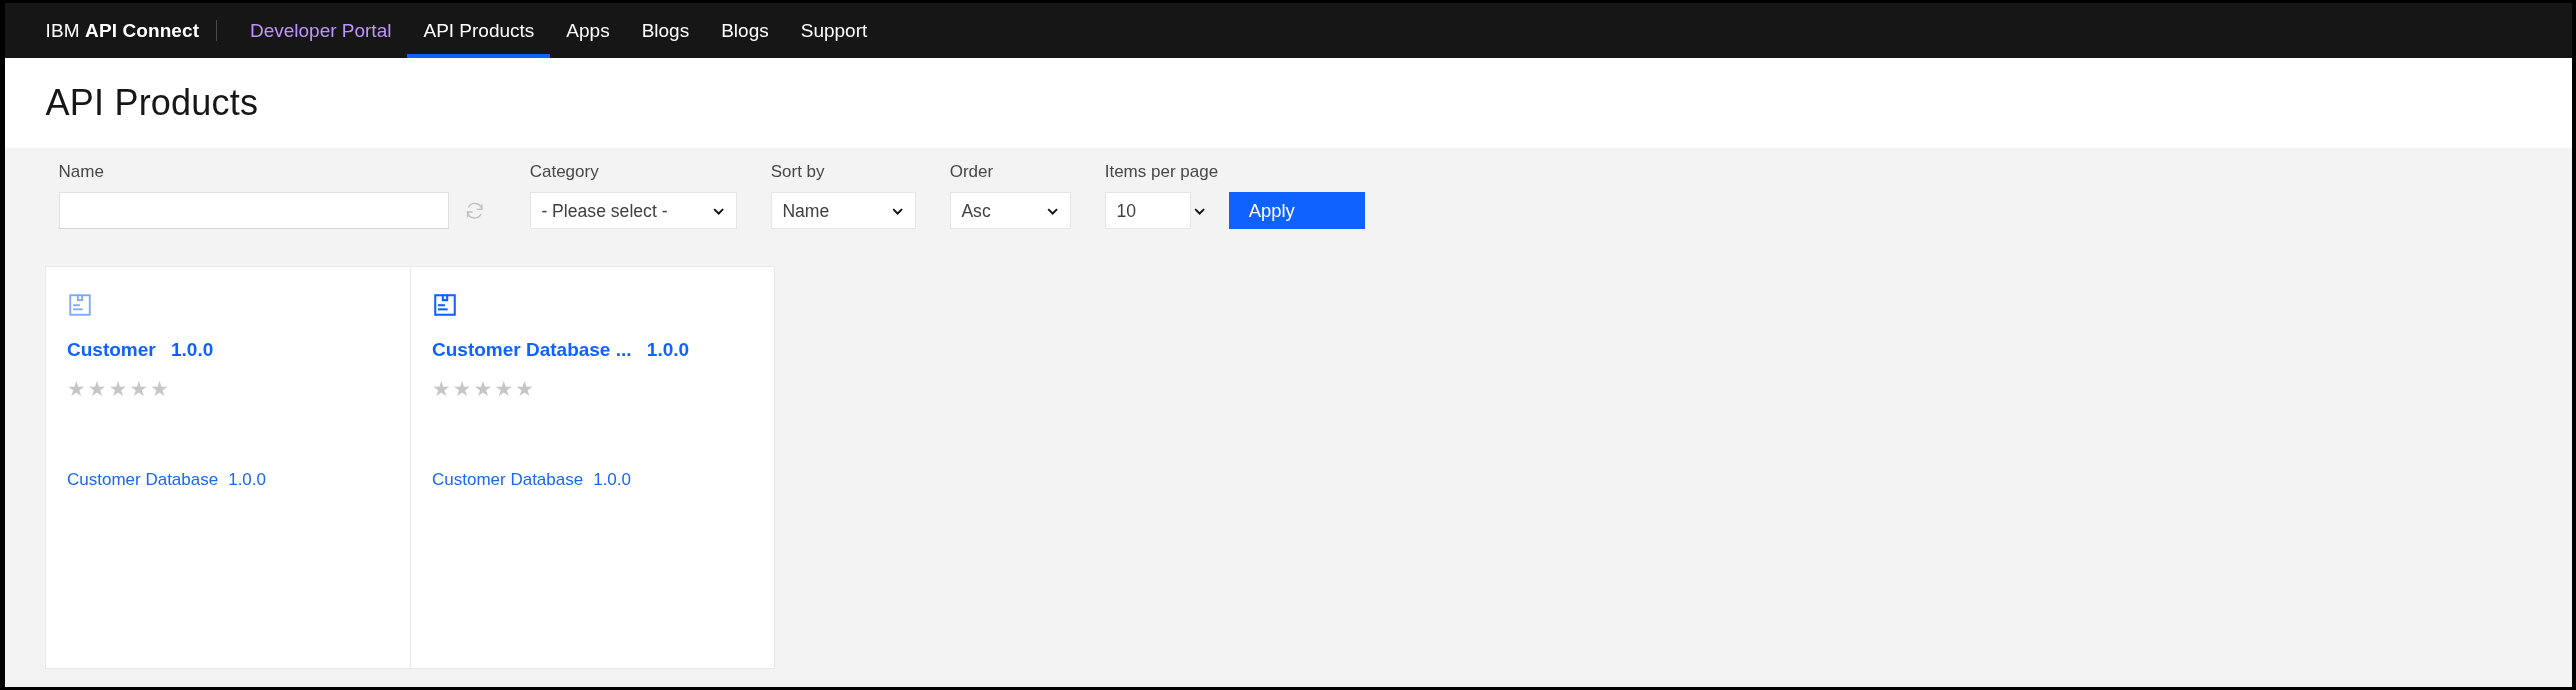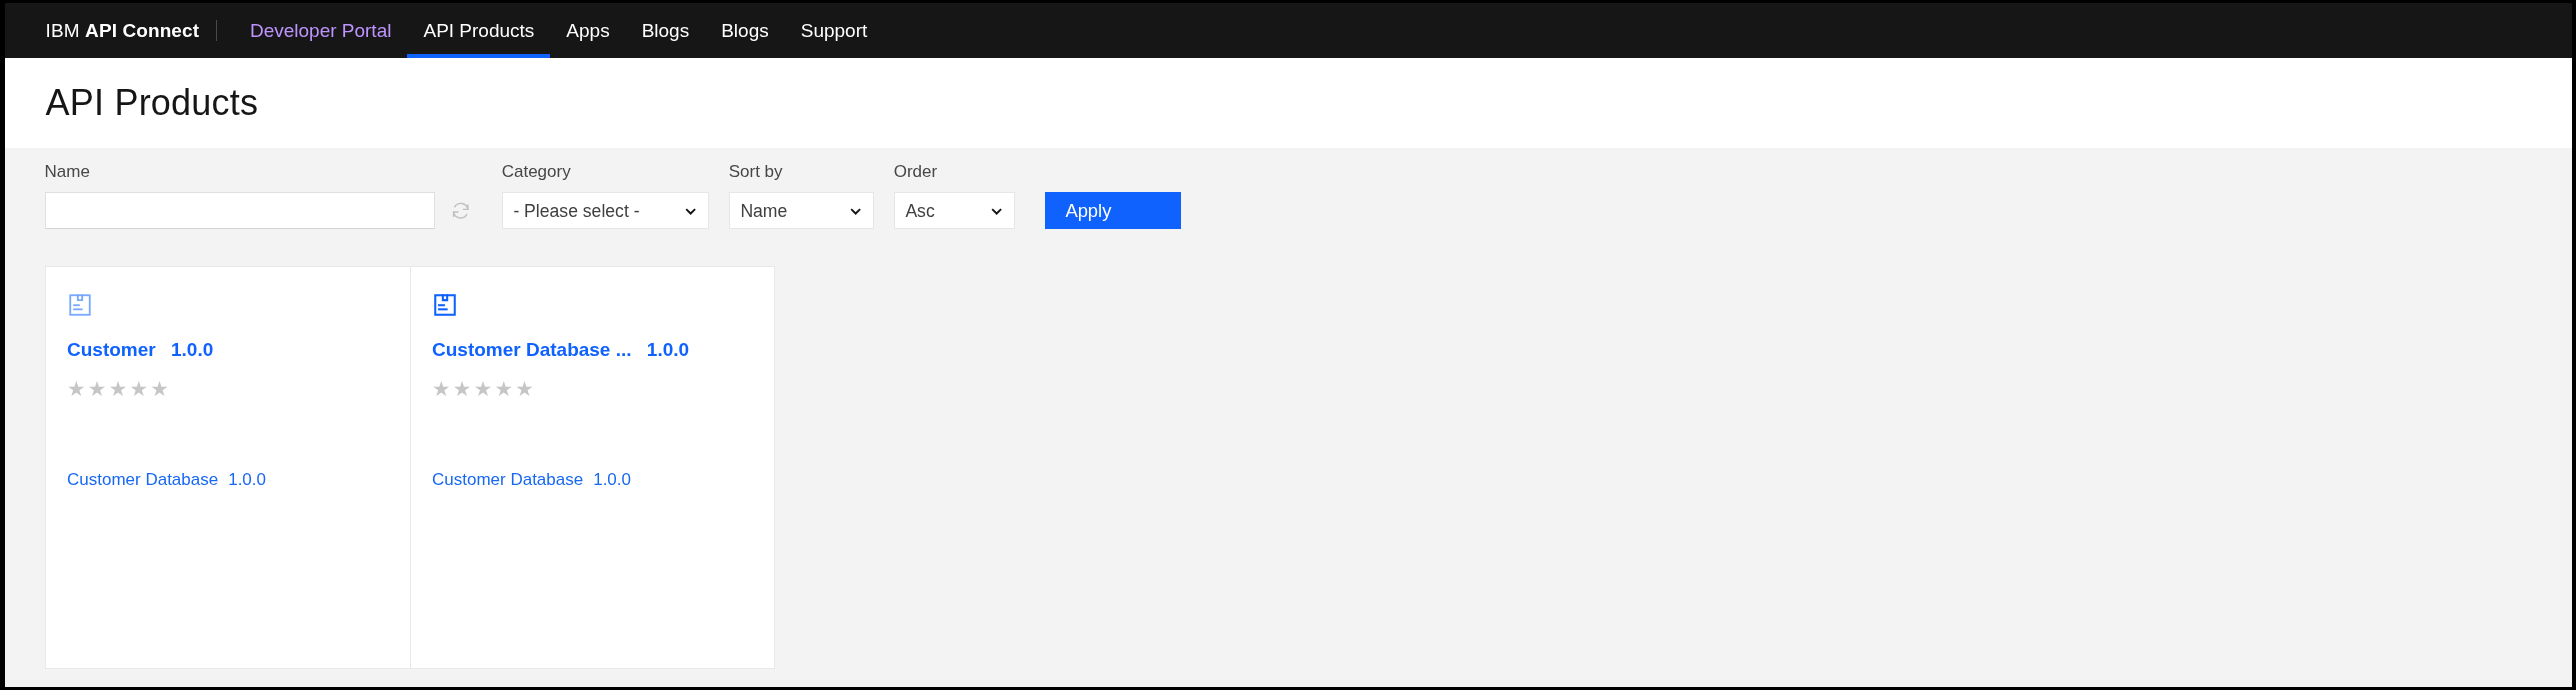--- a/index.html
+++ b/index.html
@@ -124,21 +124,21 @@
   }
 
   
   #filterbar {
     background: #f3f3f3;
     padding: 15.3px 0 17px 40px;
     display: flex;
     align-items: flex-end;
     gap: 0;
   }
-  .field-group { display: flex; flex-direction: column; }
+  .field-group { display: flex; flex-direction: column; margin-left: 14px; }
   .field-label {
     font-size: 17px;
     color: #474747;
     margin-bottom: 10px;
     line-height: 1.1;
   }
   .name-row { display: flex; align-items: center; }
   input.text-input {
     width: 390px;
     height: 37px;
@@ -337,20 +337,33 @@
         <span class="sel-caret">
           <svg width="15.3" height="15.3" viewBox="0 0 24 24" fill="none" stroke="#161616" stroke-width="3">
             <polyline points="5,9 12,16 19,9"></polyline>
           </svg>
         </span>
       </div>
     </div>
 
     <div class="gap-26"></div>
 
+    <div class="field-group">
+      <label class="field-label">Items per page</label>
+      <div class="select-wrap">
+        <select class="sel sel-items">
+          <option>10</option>
+        </select>
+        <span class="sel-caret">
+          <svg width="15.3" height="15.3" viewBox="0 0 24 24" fill="none" stroke="#161616" stroke-width="3">
+            <polyline points="5,9 12,16 19,9"></polyline>
+          </svg>
+        </span>
+      </div>
+    </div>
 
     <button id="apply-btn">Apply</button>
   </div>
 
   <div id="cards-region">
     <div id="cards-container">
 
       <div class="product-card">
         <div class="card-icon">
           <svg width="26" height="26" viewBox="0 0 24 24" fill="none" stroke="#78a9ff" stroke-width="1.7" stroke-linecap="square">

